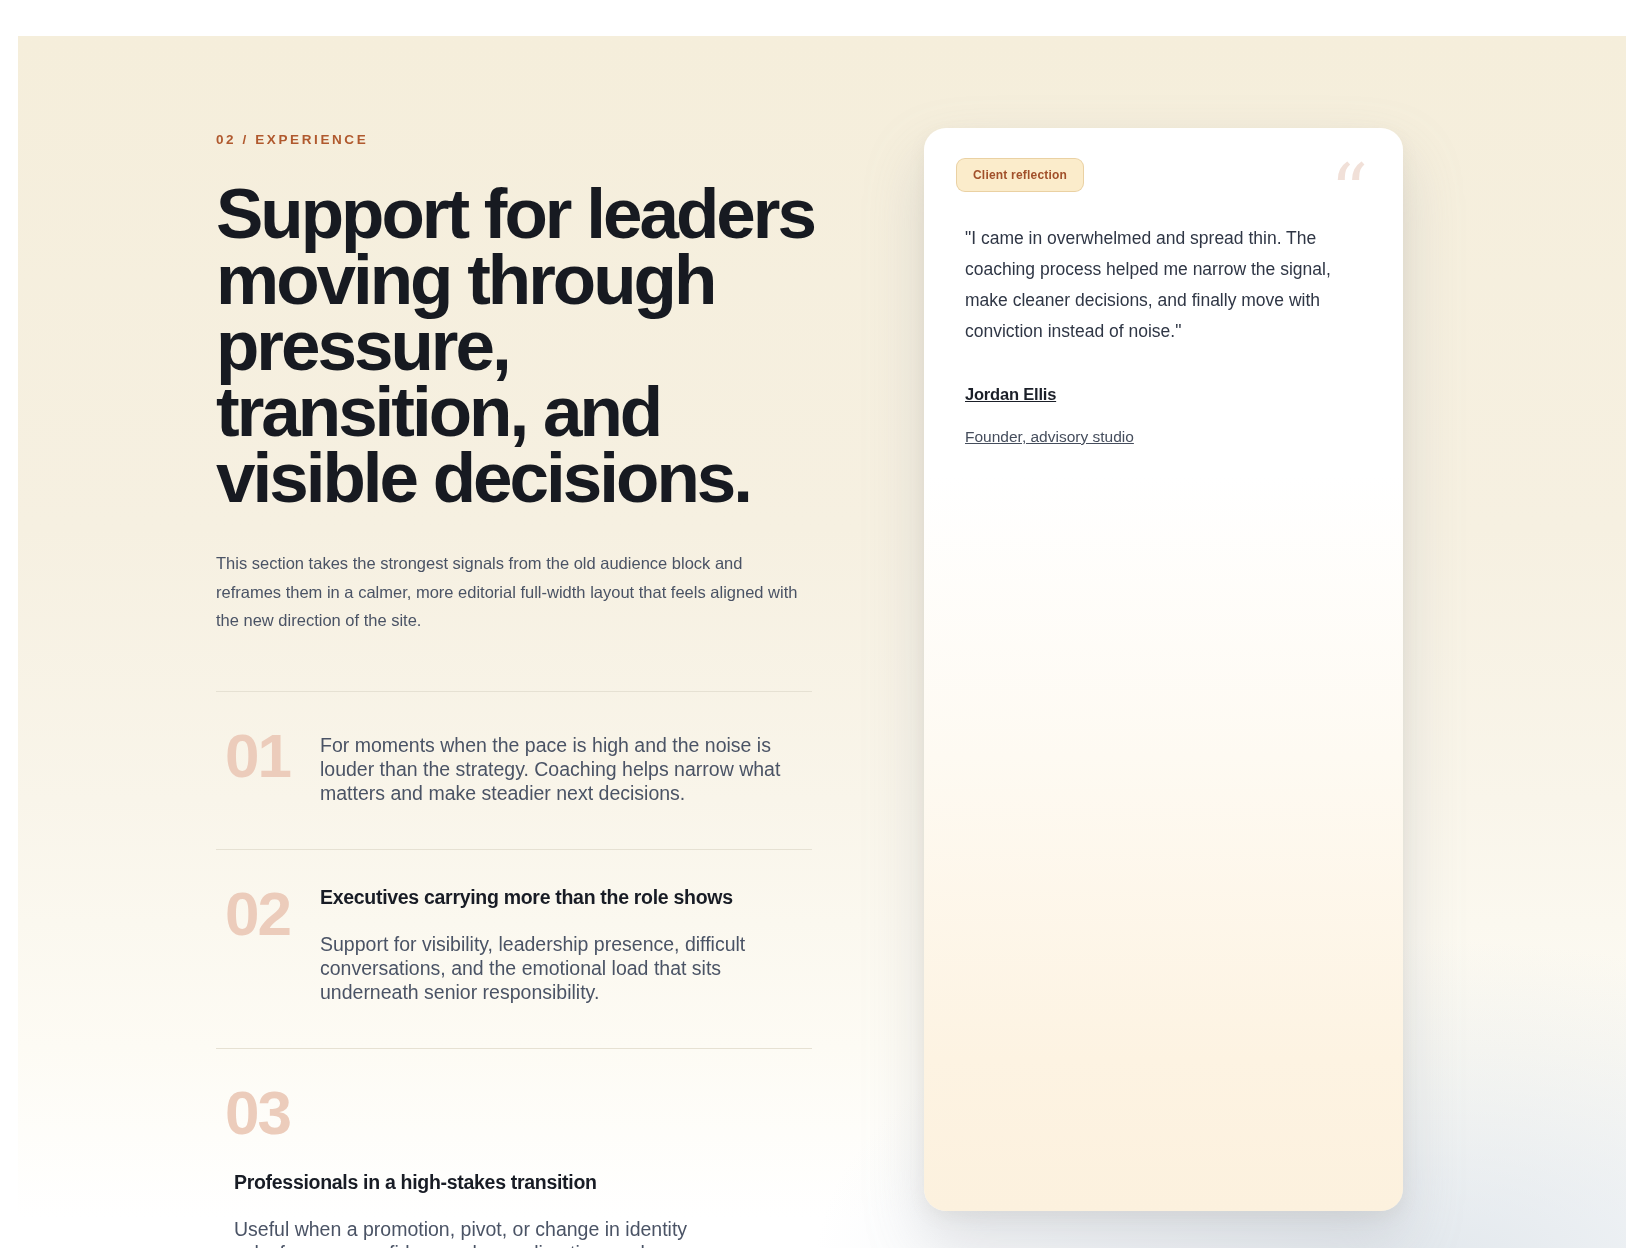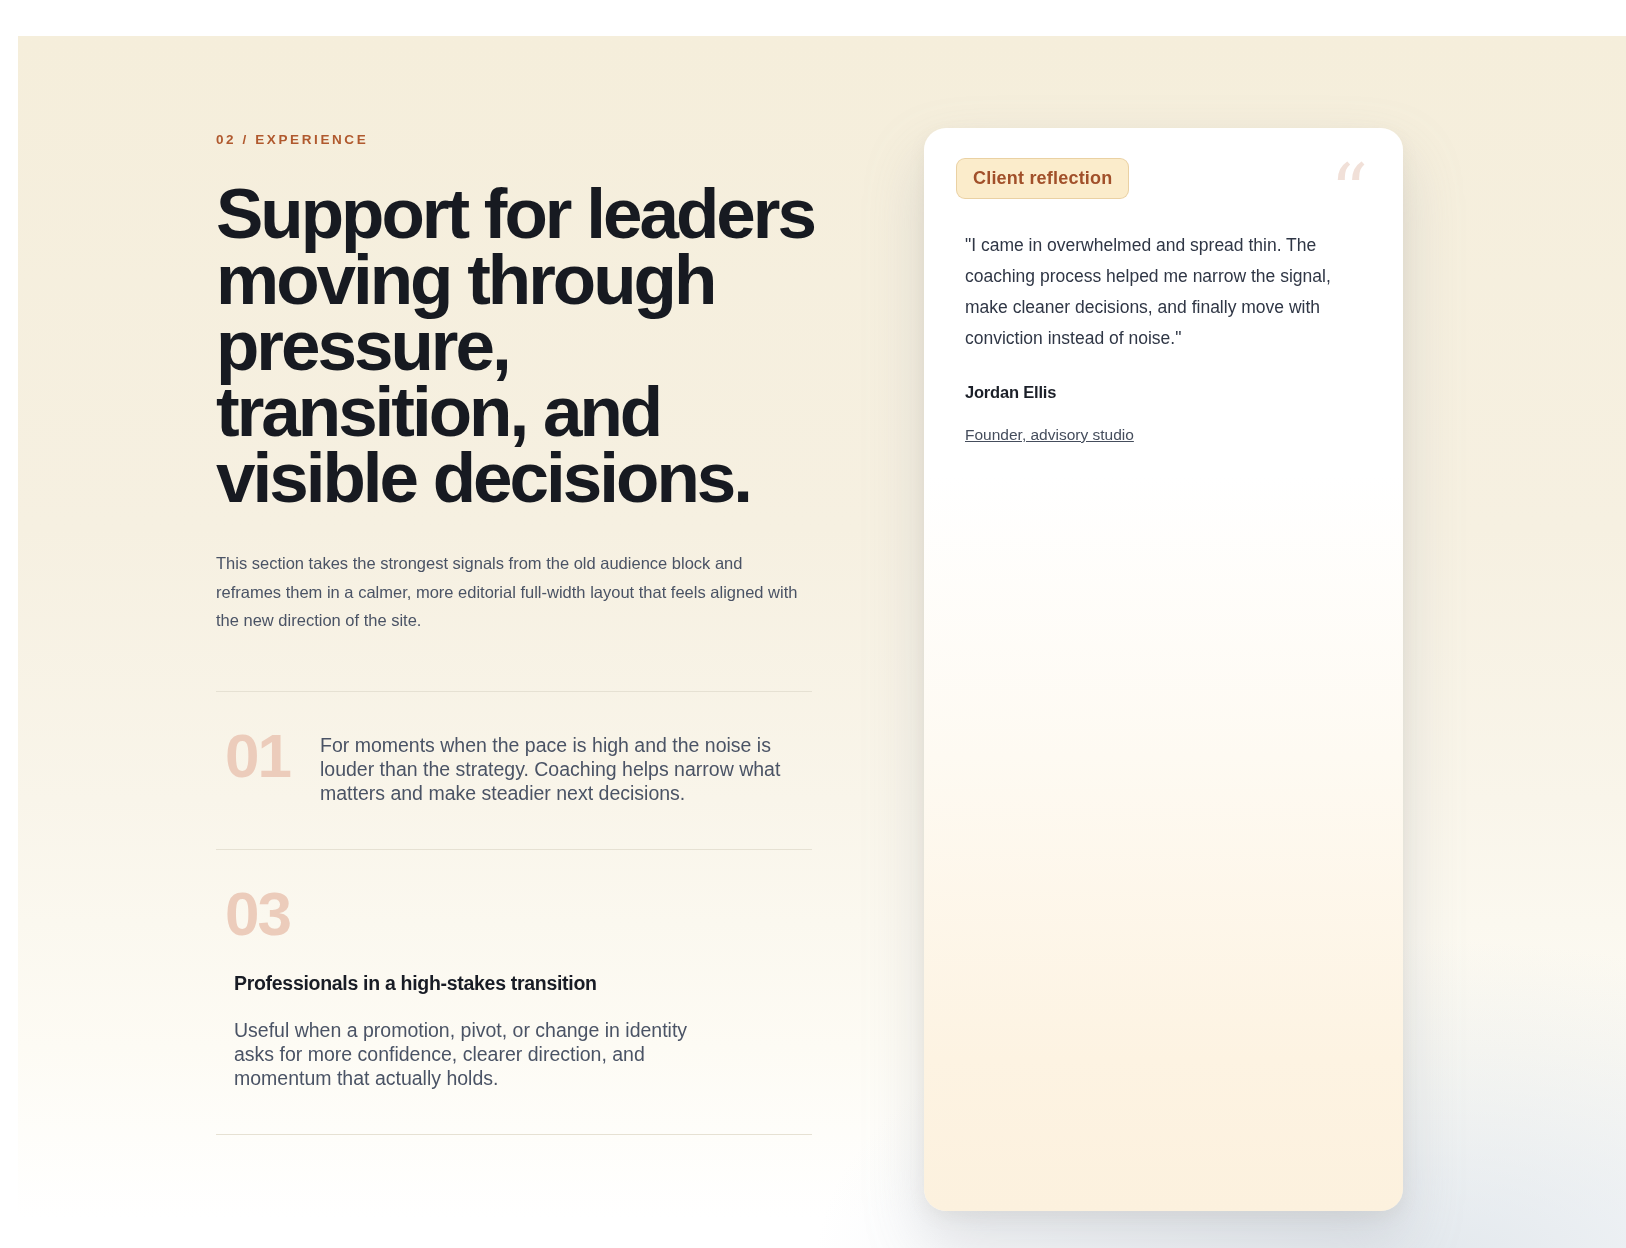--- a/index.html
+++ b/index.html
@@ -100,39 +100,40 @@
     font-family:"DejaVu Serif", serif;
     font-size:74px;
     line-height:1.3;
     color:#f1e0d8;
   }
   .badge {
     display:inline-block;
     background:#fbeccb;
     color:#a1502a;
     border:1px solid rgba(190,140,60,0.28);
-    font-size:18px;
+    font-size:12px;
     font-weight:700;
     letter-spacing:0.2px;
     padding:9px 16px;
     border-radius:9px;
   }
   .quote {
     margin-top:22px;
     max-width:414px;
     font-size:17.5px;
     line-height:31px;
     color:#2f3645;
   }
   .attrib-name {
-    margin-top:11px;
+    margin-top:20px;
     font-size:16.5px;
     font-weight:700;
     letter-spacing:-0.2px;
     color:#1b1f28;
+    text-decoration:underline;
   }
   .attrib-role {
     margin-top:6px;
     font-size:15.5px;
     color:#454d5c;
     text-decoration:underline;
   }
 </style>
 </head>
 <body>
@@ -152,20 +153,27 @@
 
     <div class="audience-list">
 
       <div class="audience-item">
         <div class="item-number">01</div>
         <div class="item-content">
           <div class="item-text">For moments when the pace is high and the noise is louder than the strategy. Coaching helps narrow what matters and make steadier next decisions.</div>
         </div>
       </div>
 
+      <div class="audience-item">
+        <div class="item-number">02</div>
+        <div class="item-content">
+          <div class="item-title">Executives carrying more than the role shows</div>
+          <div class="item-text">Support for visibility, leadership presence, difficult conversations, and the emotional load that sits underneath senior responsibility.</div>
+        </div>
+      </div>
 
       <div class="audience-item">
         <div class="item-number">03</div>
         <div class="item-content">
           <div class="item-title">Professionals in a high-stakes transition</div>
           <div class="item-text">Useful when a promotion, pivot, or change in identity asks for more confidence, clearer direction, and momentum that actually holds.</div>
         </div>
       </div>
 
     </div>

